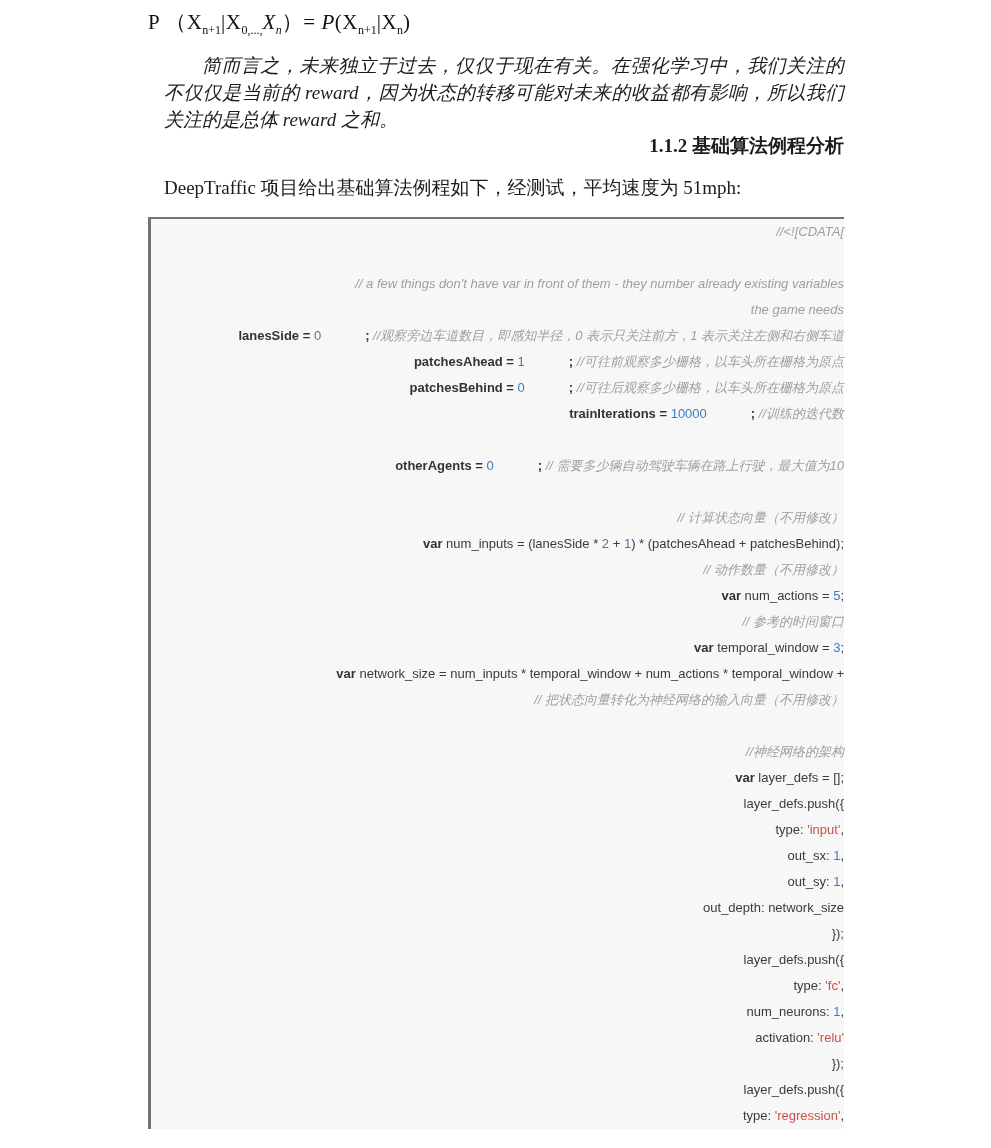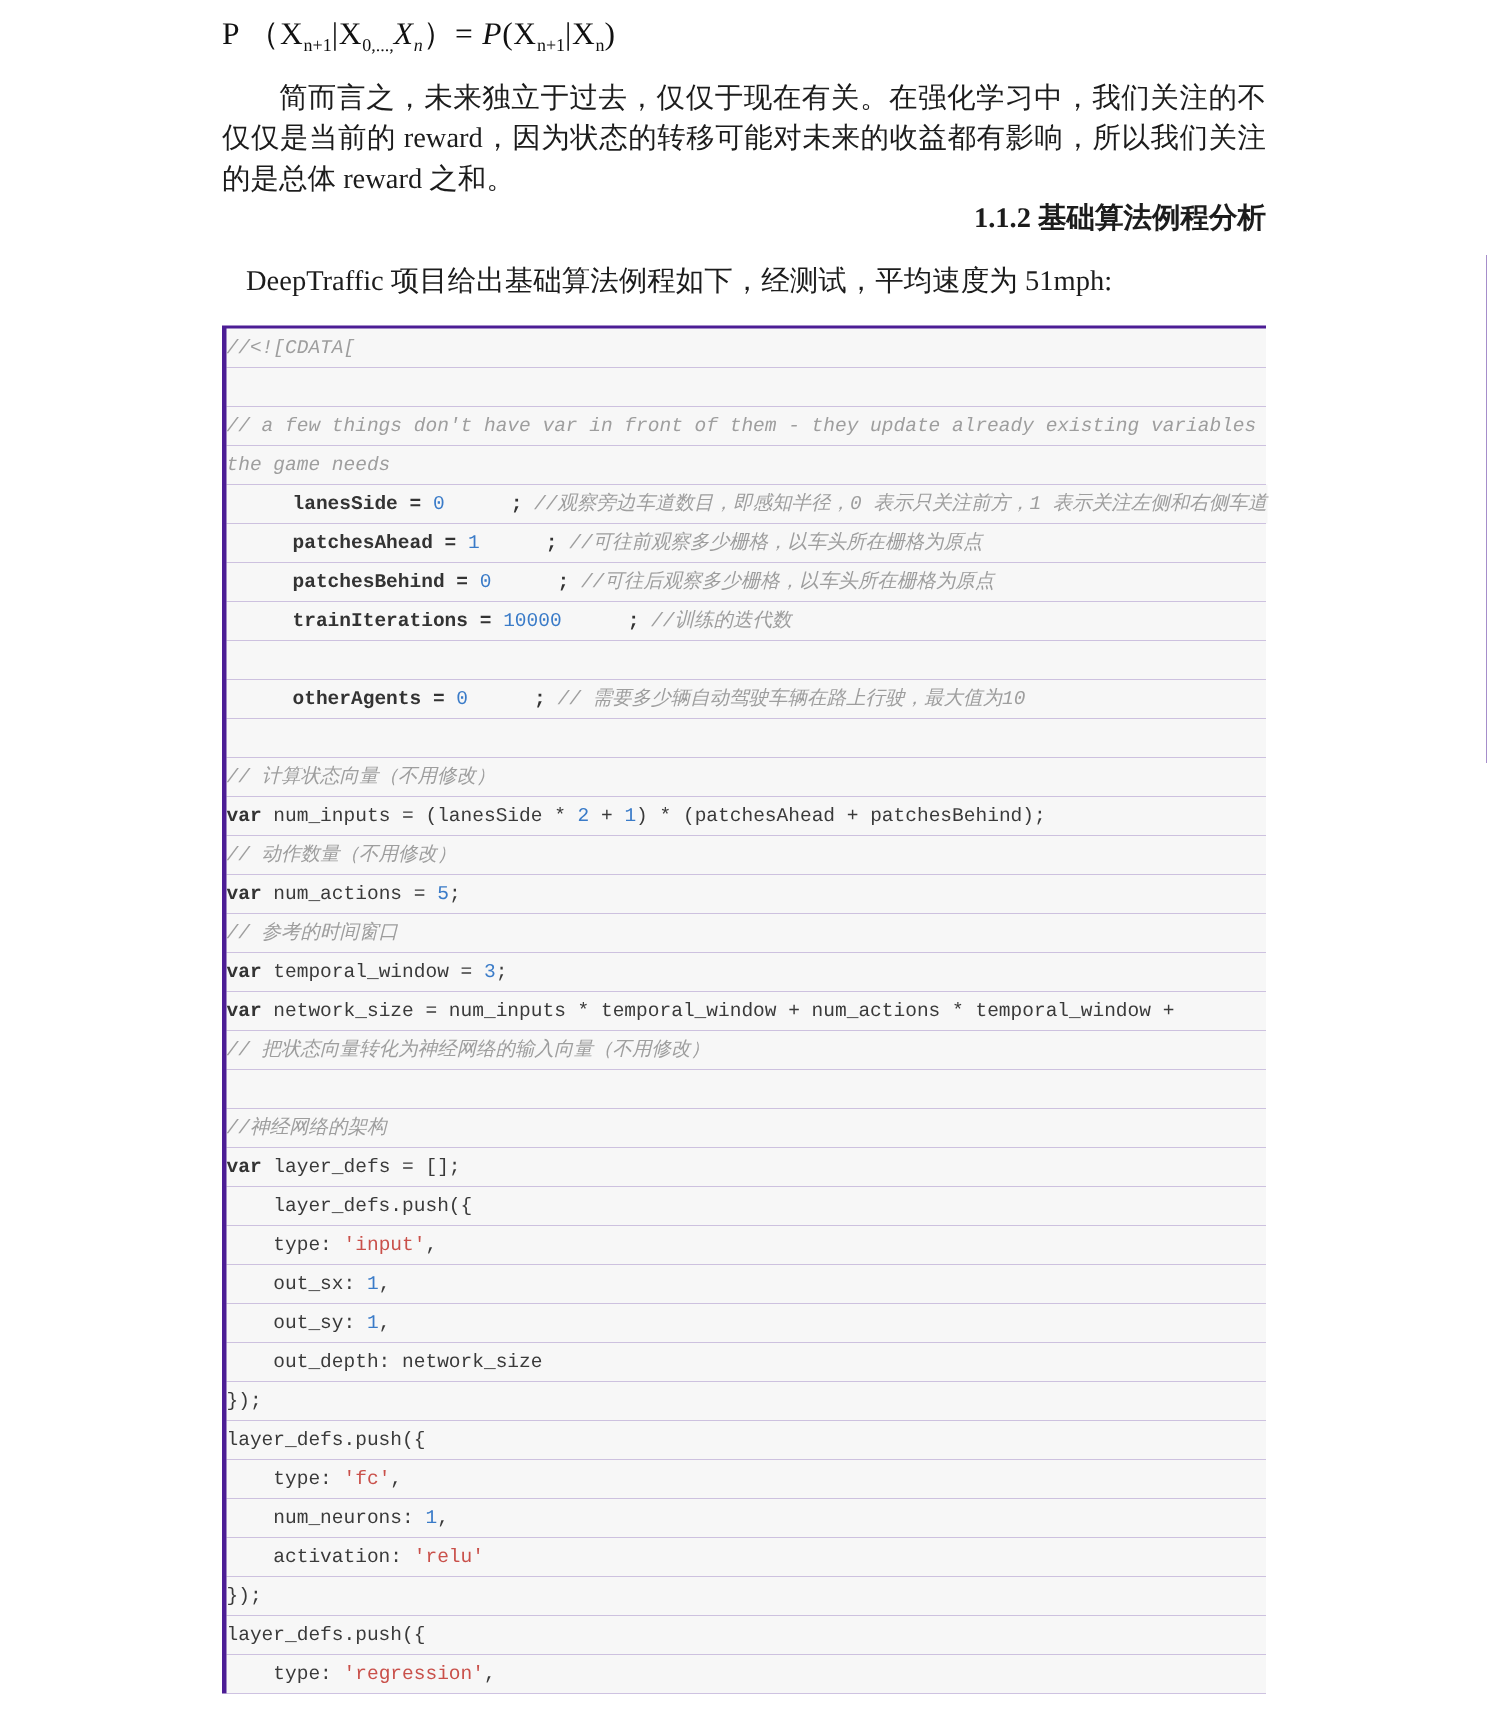--- a/index.html
+++ b/index.html
@@ -27,50 +27,52 @@
   }
   .formula .seg { display: inline; }
   .formula .sub {
     font-size: 12px;
     vertical-align: -5px;
     letter-spacing: 0;
   }
   .formula .it { font-style: italic; }
   
   .para {
-    margin: 12px 0 0 0;
+    margin: 12px 0 0 16px;
     font-size: 19px;
     line-height: 27px;
     text-align: justify;
     text-indent: 2em;
+    font-style: italic;
   }
   
   .heading {
     margin: 0;
     font-size: 19px;
     font-weight: bold;
     line-height: 26px;
     text-align: right;
   }
   
   .intro {
     margin: 16px;
     font-size: 19px;
     line-height: 26px;
   }
   
   .code {
     width: 693px;
-    background: #4c1d95;
+    background: #737373;
     padding: 2px 0 0 3px;
-    font-family: Liberation Mono, monospace;
+    font-family: Liberation Sans, sans-serif;
     font-size: 13px;
     line-height: 26px;
     color: #3a3a3a;
     overflow: visible;
+    text-align: right;
   }
   .code .line {
     white-space: pre;
     height: 26px;
     width: max-content;
     min-width: 100%;
     background: #f7f7f7;
   }
   .tok-k { font-weight: bold; color: #333333; }
   .tok-b { font-weight: bold; color: #333333; margin-left: 44px; }
@@ -84,21 +86,21 @@
 
 <div class="page">
   <div class="content">
     <div class="formula"><span class="seg">P </span><span class="seg">（</span><span class="seg">X</span><span class="seg sub">n+1</span><span class="seg">|</span><span class="seg">X</span><span class="seg sub">0,...,</span><span class="seg it">X</span><span class="seg sub it">n</span><span class="seg">）= </span><span class="seg it">P</span><span class="seg">(X</span><span class="seg sub">n+1</span><span class="seg">|X</span><span class="seg sub">n</span><span class="seg">)</span></div>
     <p class="para">简而言之，未来独立于过去，仅仅于现在有关。在强化学习中，我们关注的不仅仅是当前的 reward，因为状态的转移可能对未来的收益都有影响，所以我们关注的是总体 reward 之和。</p>
     <h3 class="heading">1.1.2 基础算法例程分析</h3>
     <p class="intro">DeepTraffic 项目给出基础算法例程如下，经测试，平均速度为 51mph:</p>
     <div class="code">
         <div class="line"><span class="tok-c">//&lt;![CDATA[</span></div>
         <div class="line">&nbsp;</div>
-        <div class="line"><span class="tok-c">// a few things don't have var in front of them - they update already existing variables</span></div>
+        <div class="line"><span class="tok-c">// a few things don't have var in front of them - they number already existing variables</span></div>
         <div class="line"><span class="tok-c">the game needs</span></div>
         <div class="line"><span class="tok-b">lanesSide = </span><span class="tok-n">0</span><span class="tok-b">; </span><span class="tok-c">//观察旁边车道数目，即感知半径，0 表示只关注前方，1 表示关注左侧和右侧车道</span></div>
         <div class="line"><span class="tok-b">patchesAhead = </span><span class="tok-n">1</span><span class="tok-b">; </span><span class="tok-c">//可往前观察多少栅格，以车头所在栅格为原点</span></div>
         <div class="line"><span class="tok-b">patchesBehind = </span><span class="tok-n">0</span><span class="tok-b">; </span><span class="tok-c">//可往后观察多少栅格，以车头所在栅格为原点</span></div>
         <div class="line"><span class="tok-b">trainIterations = </span><span class="tok-n">10000</span><span class="tok-b">; </span><span class="tok-c">//训练的迭代数</span></div>
         <div class="line">&nbsp;</div>
         <div class="line"><span class="tok-b">otherAgents = </span><span class="tok-n">0</span><span class="tok-b">; </span><span class="tok-c">// 需要多少辆自动驾驶车辆在路上行驶，最大值为10</span></div>
         <div class="line">&nbsp;</div>
         <div class="line"><span class="tok-c">// 计算状态向量（不用修改）</span></div>
         <div class="line"><span class="tok-k">var</span><span class="tok-p"> num_inputs = (lanesSide * </span><span class="tok-n">2</span><span class="tok-p"> + </span><span class="tok-n">1</span><span class="tok-p">) * (patchesAhead + patchesBehind);</span></div>

